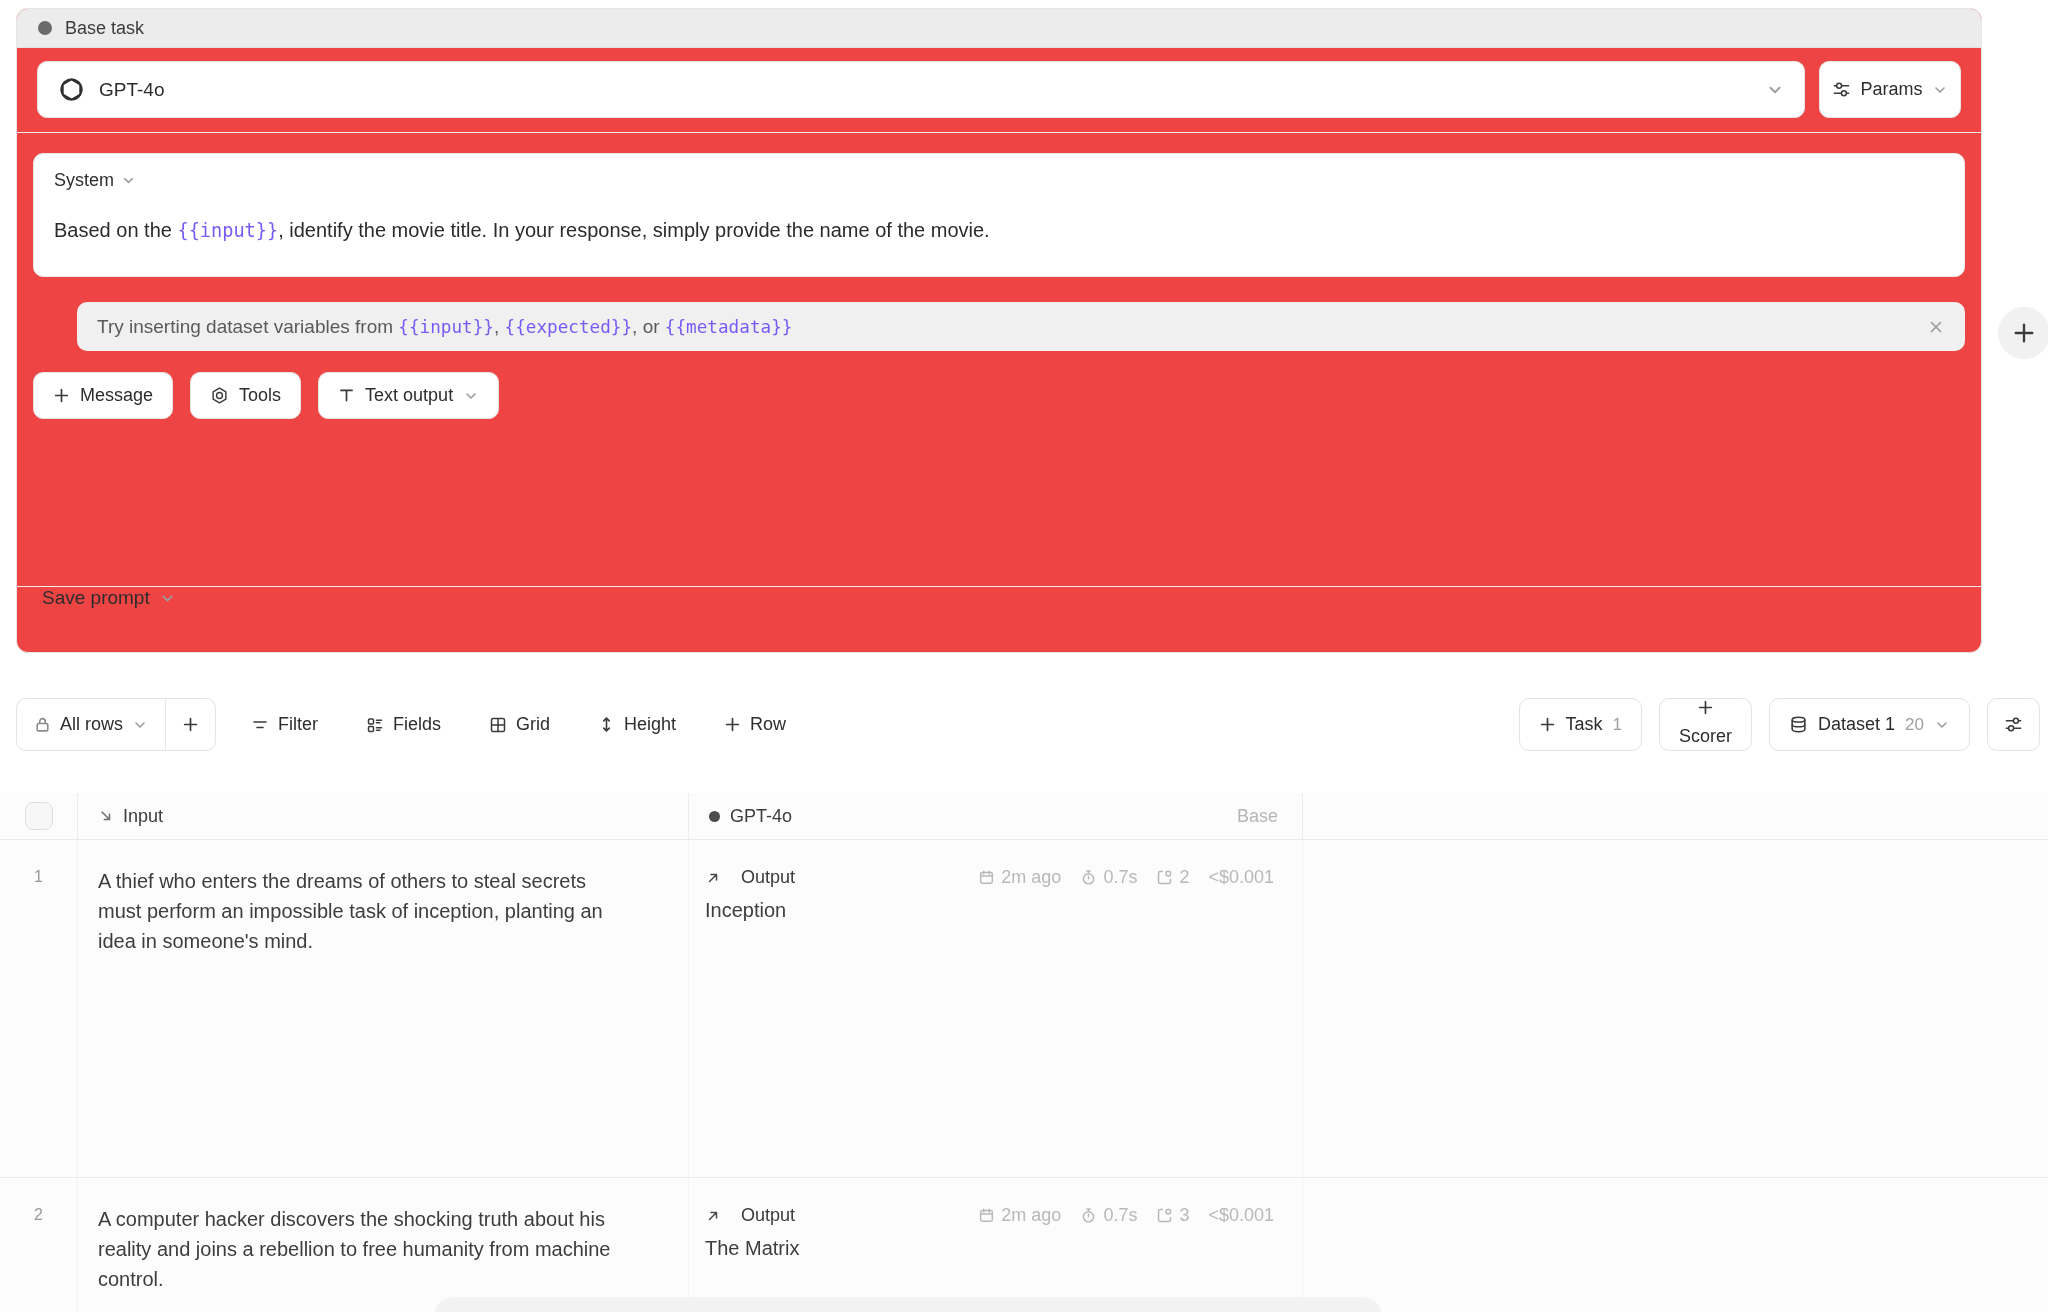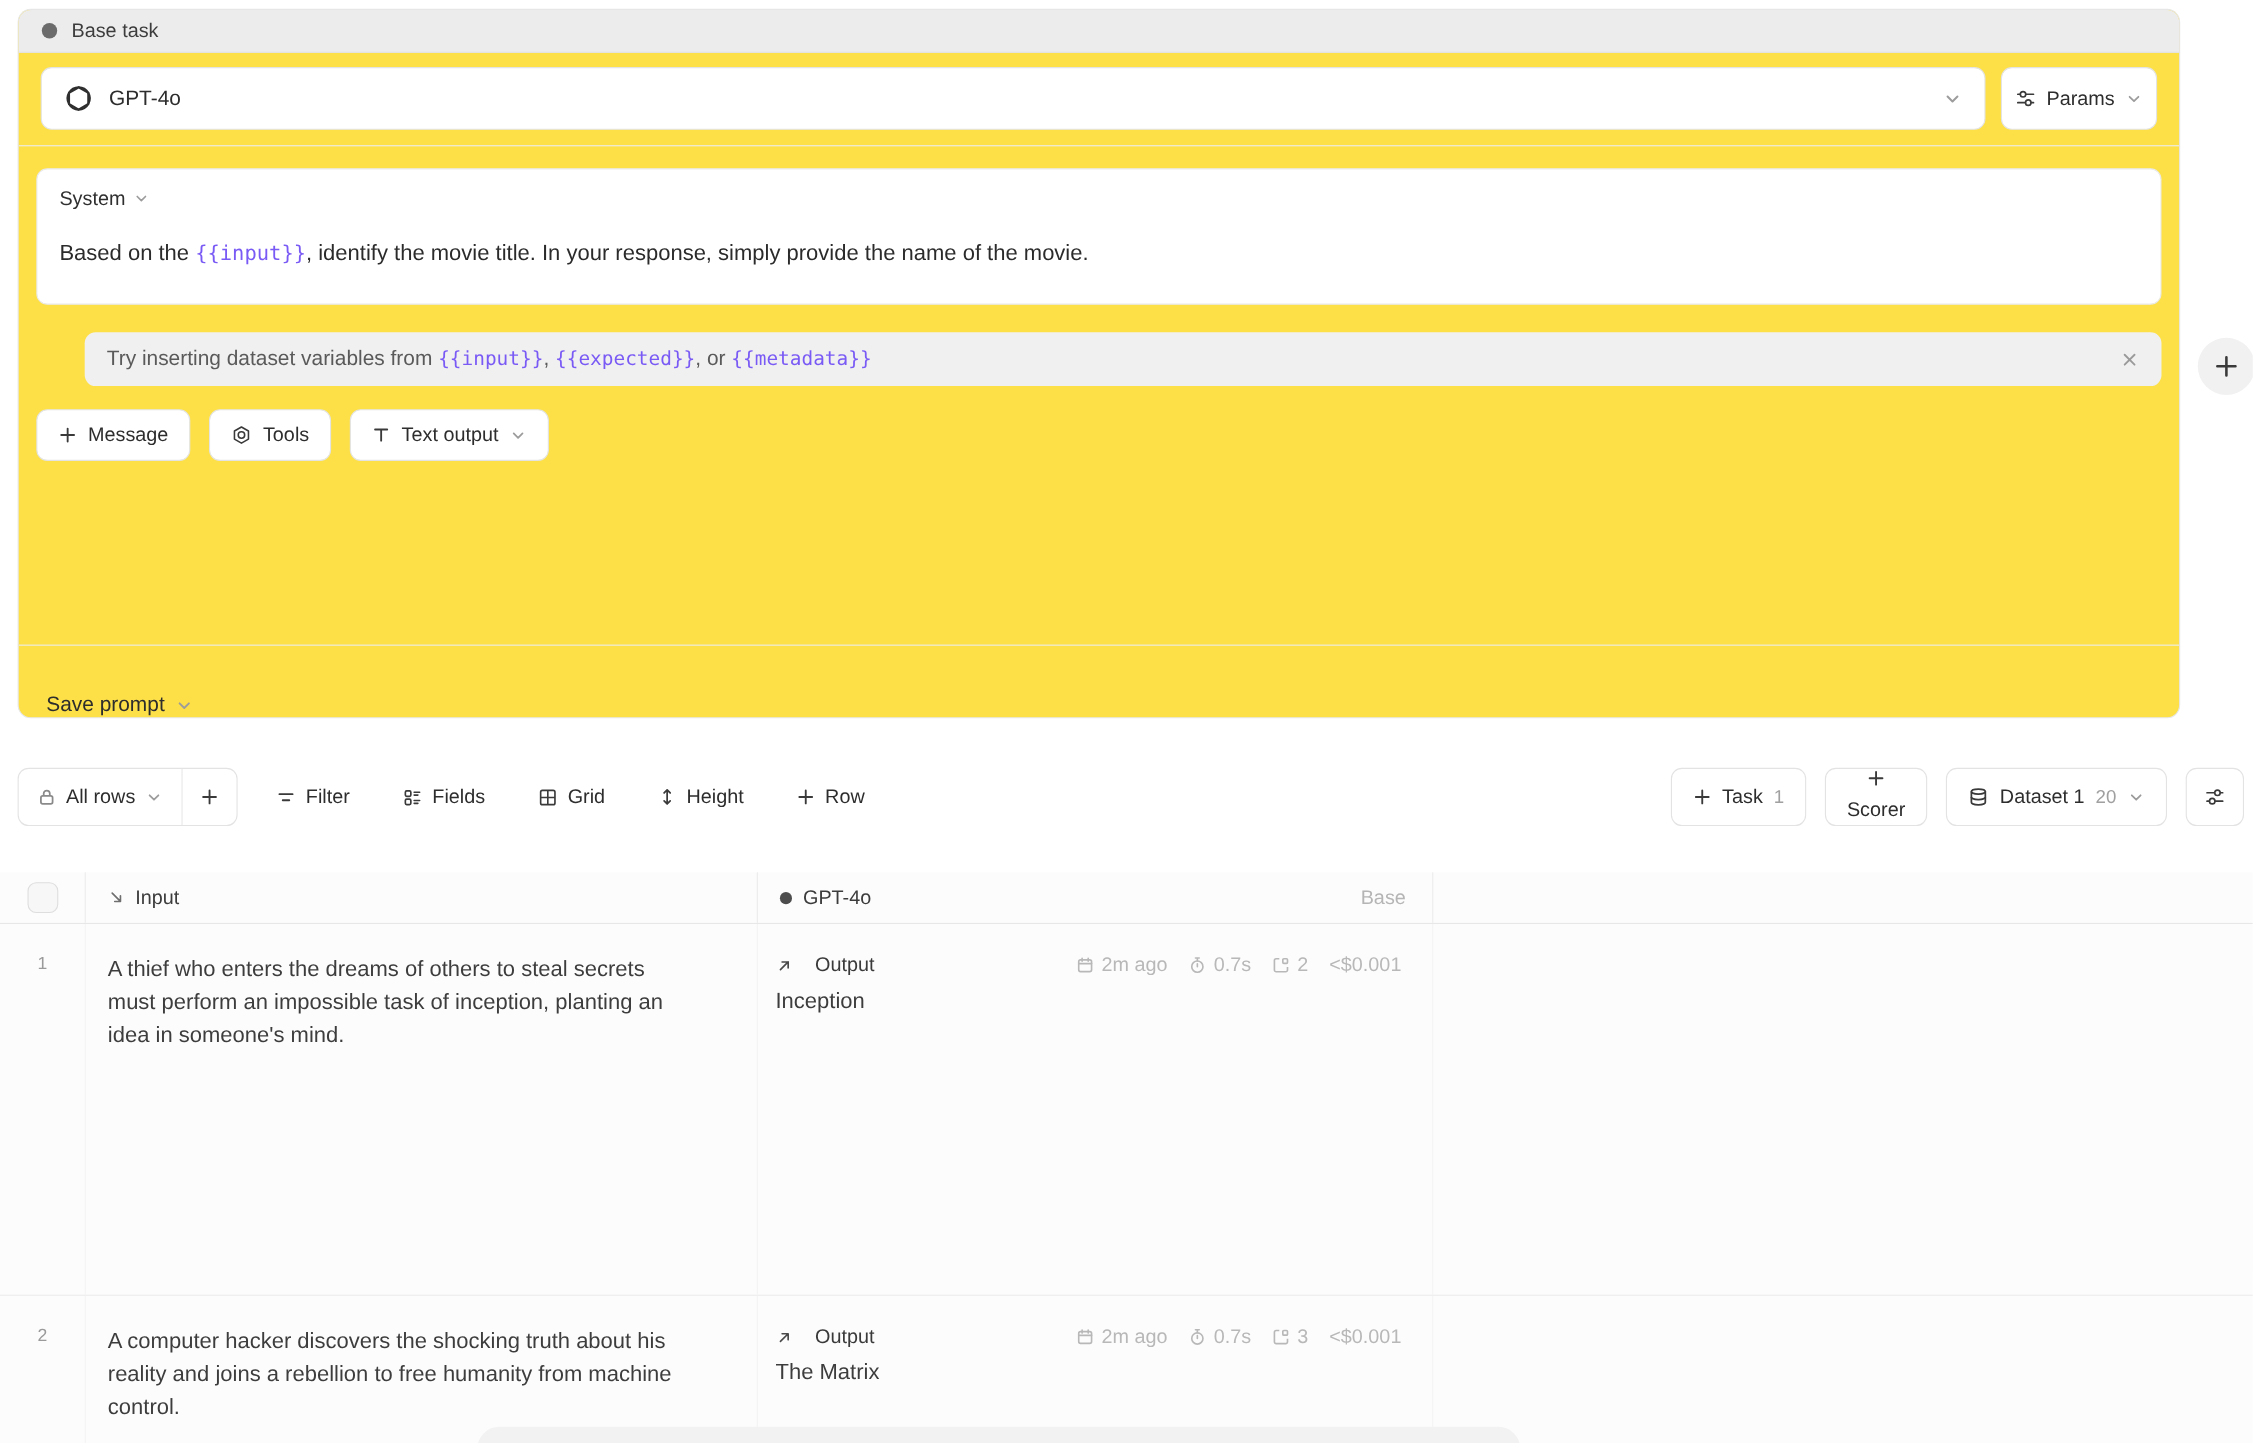--- a/index.html
+++ b/index.html
@@ -8,21 +8,21 @@
     font-family:"Liberation Sans", sans-serif;
     background:#ffffff; color:#2e2e2e;
     position:relative; overflow:hidden;
   }
   .mono { font-family:"DejaVu Sans Mono", monospace; color:var(--accent,#7a5af5); font-size:0.93em; }
   svg { display:block; flex:none; }
 
   
   .panel {
     position:absolute; left:16px; top:8px; width:1966px; height:645px;
-    background:#fde047; border:1px solid #e6e6e6; border-radius:12px;
+    background:#ef4444; border:1px solid #e6e6e6; border-radius:12px;
     display:flex; flex-direction:column; overflow:hidden;
   }
   .panel-header {
     height:39px; background:#ececec; border-bottom:1px solid #e2e2e2;
     display:flex; align-items:center; gap:13px; padding:0 21px; flex:none;
   }
   .task-dot { width:14px; height:14px; border-radius:50%; background:#6b6b6b; }
   .panel-title { font-size:18px; color:#3c3c3c; }
 
   .model-row {
@@ -53,21 +53,21 @@
     display:flex; align-items:center; padding:0 20px; font-size:19px; color:#5a5a5a;margin-left:44px;
   }
   .hint-close { margin-left:auto; color:#9a9a9a; cursor:pointer; display:flex; }
   .composer-row { margin-top:21px; display:flex; gap:17px; }
   .btn {
     height:47px; border:1px solid #e3e3e3; border-radius:10px; background:#fff;
     display:flex; align-items:center; gap:10px; padding:0 19px; font-size:18px; color:#2d2d2d; cursor:pointer;
   }
   .panel-footer {
     flex:none; border-top:1px solid #ededed; height:66px;
-    display:flex; align-items:flex-end; padding:0 25px;
+    display:flex; align-items:flex-start; padding:0 25px;
   }
   .save-prompt { display:flex; align-items:center; gap:9px; font-size:19px; color:#2d2d2d; cursor:pointer; }
 
   .add-cell-btn {
     position:absolute; left:1998px; top:307px; width:52px; height:52px; border-radius:50%;
     background:#f1f1f1; display:flex; align-items:center; justify-content:center; color:#3a3a3a; cursor:pointer;
   }
 
   
   .grid-toolbar {

